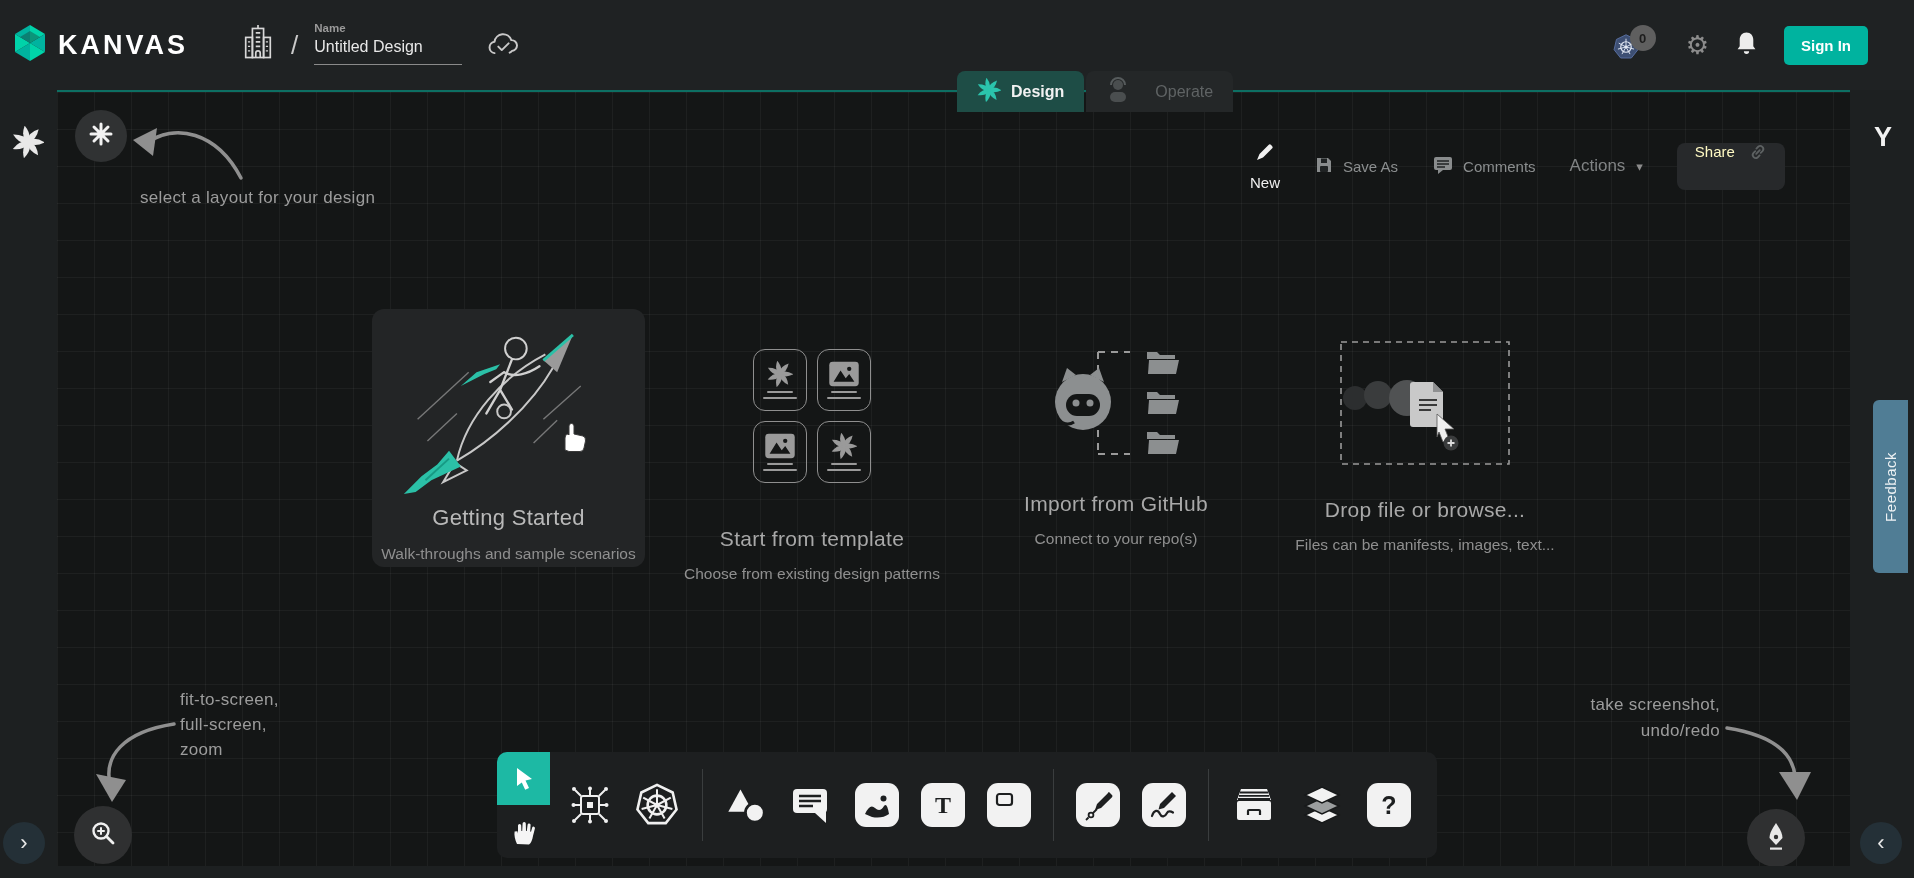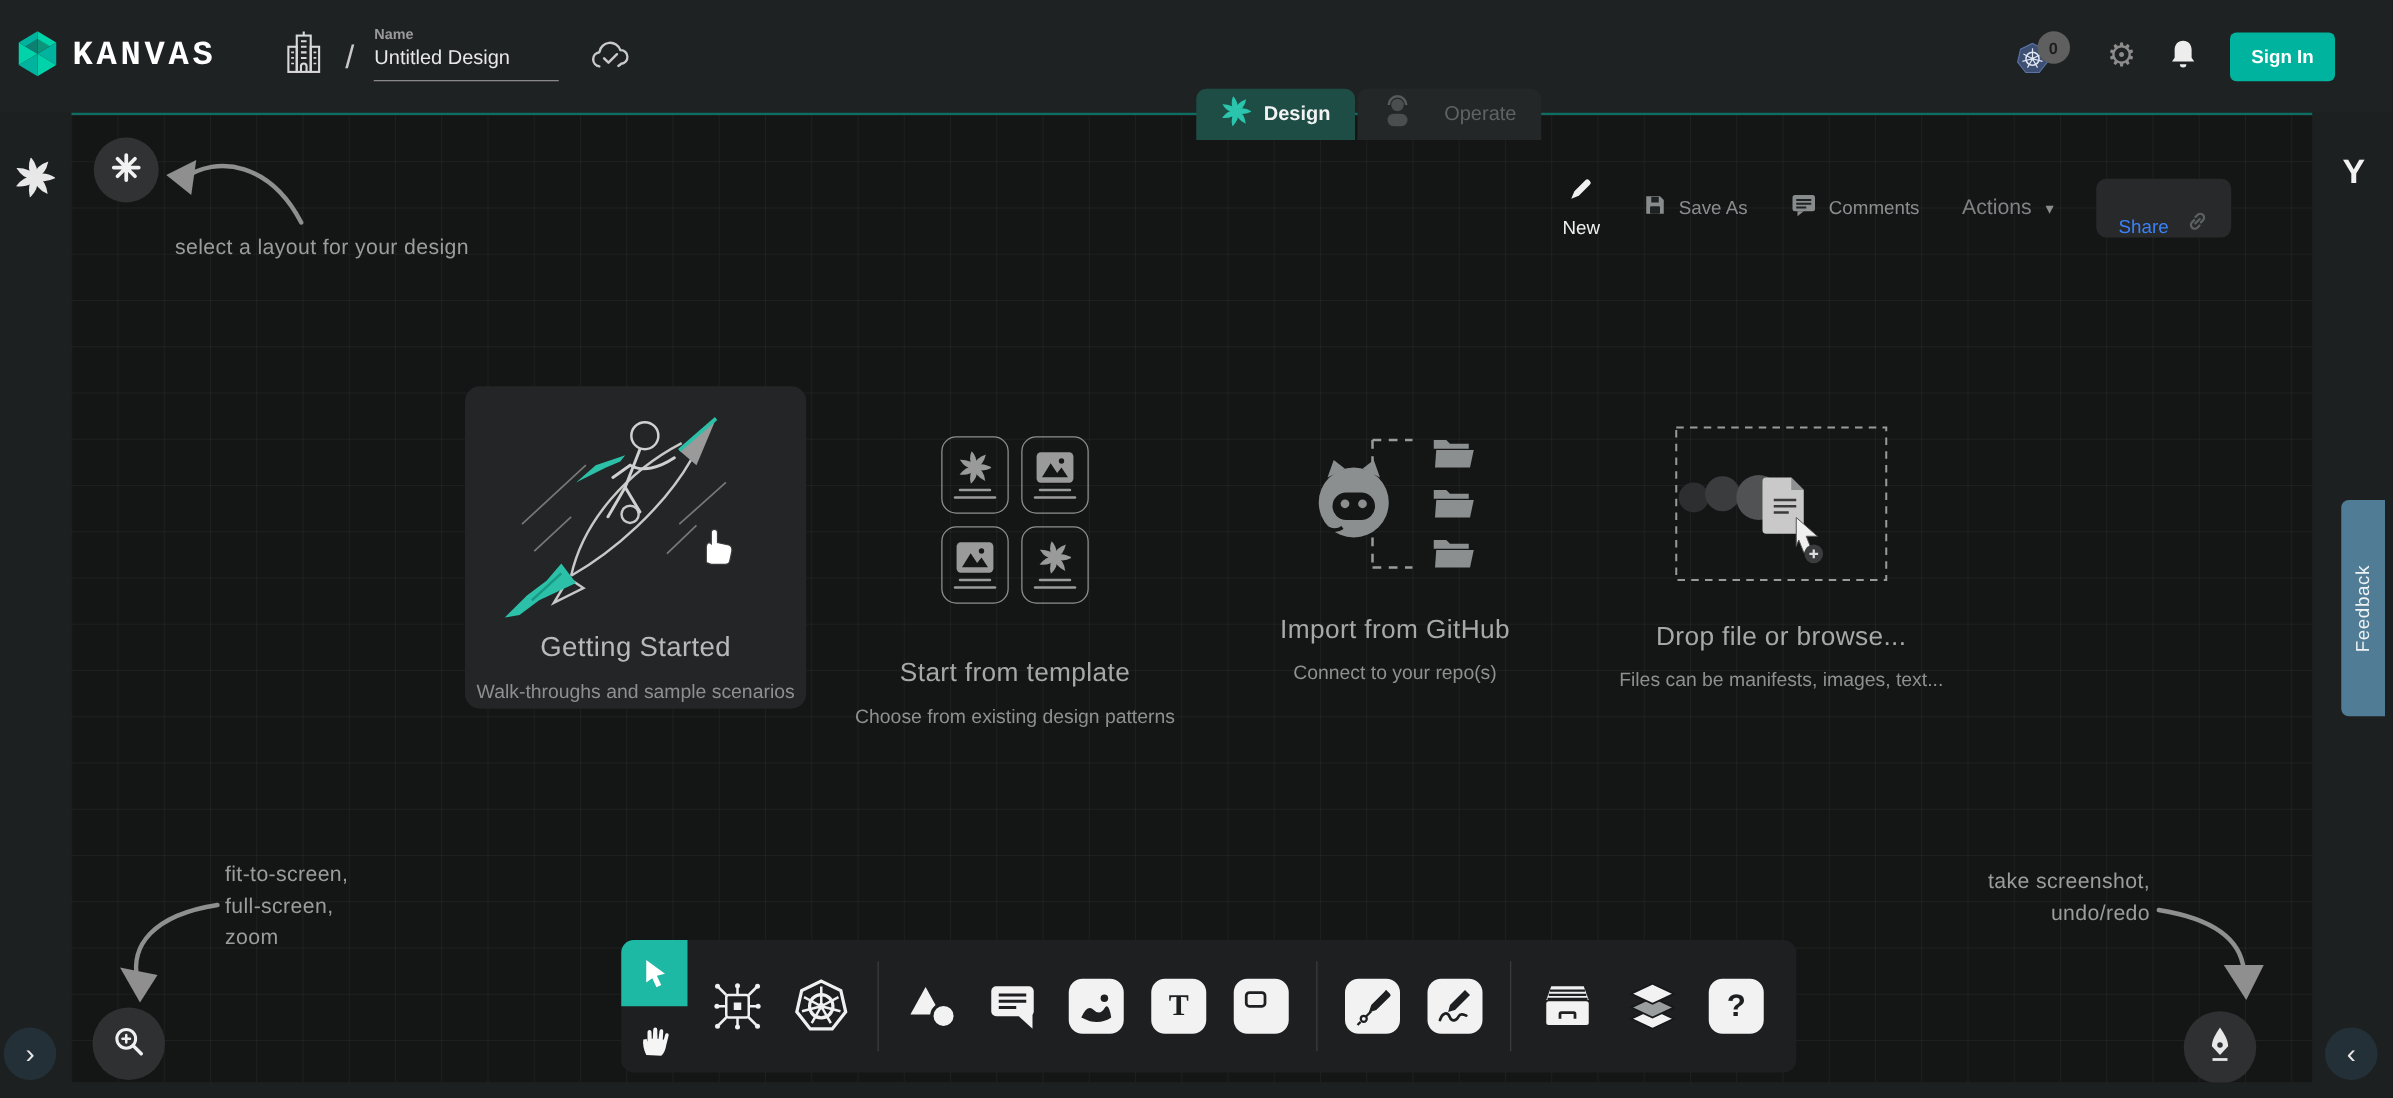--- a/index.html
+++ b/index.html
@@ -4,21 +4,21 @@
 <style>
   * { margin:0; padding:0; box-sizing:border-box; }
   html,body { width:1914px; height:878px; overflow:hidden; background:#1f2223;
               font-family:"Liberation Sans", sans-serif; }
   body { position:relative; }
 
   
   .app-header { position:absolute; left:0; top:0; width:1914px; height:90px;
                 background:#1f2223; z-index:30; }
   .header-left { position:absolute; left:10px; top:0; height:90px; display:flex; align-items:center; }
-  .logo { display:flex; align-items:center; gap:8px; cursor:pointer;font-family:Liberation Mono, monospace; }
+  .logo { display:flex; align-items:center; gap:8px; cursor:pointer; }
   .logo-text { color:#fff; font-size:27px; font-weight:bold; letter-spacing:3px; }
   .org-icon { margin-left:55px; }
   .slash { color:#c9c9c9; font-size:26px; font-weight:300; margin:0 16px 0 18px; }
   .name-field { display:flex; flex-direction:column; margin-top:-4px; }
   .name-label { color:#9a9a9a; font-size:11.5px; margin-bottom:2px;font-weight:bold; }
   .name-input { background:transparent; border:none; border-bottom:1px solid #8a8a8a;
                 color:#e8e8e8; font-size:16px; width:148px; padding:2px 0 8px;
                 font-family:"Liberation Sans", sans-serif; outline:none; }
   .cloud-wrap { margin-left:22px; margin-top:4px; }
 
@@ -74,23 +74,23 @@
   .hint { color:#9c9c9c; font-size:17px; letter-spacing:0.3px; }
   .layout-hint { position:absolute; left:83px; top:96px; }
   .arrow-svg { position:absolute; pointer-events:none; }
 
   
   .canvas-toolbar { position:absolute; left:1193px; top:54px; height:40px; display:flex;
                     align-items:center; gap:34px; }
   .ct-item { display:flex; align-items:center; gap:9px; cursor:pointer; font-size:15px; color:#8b8e8f; }
   .ct-item.ct-new { color:#f0f0f0;flex-direction:column; }
   .caret { font-size:13px; color:#8c8c8c; margin-left:2px; }
-  .share-btn { display:flex; align-items:flex-end; justify-content:center; gap:14px;
+  .share-btn { display:flex; align-items:flex-start; justify-content:center; gap:14px;
                width:108px; height:47px; background:#27292b; border-radius:8px;
-               color:#3b82f6; font-size:15px; cursor:pointer; }
+               color:#fef9c3; font-size:15px; cursor:pointer; }
 
   
   .card { position:absolute; display:flex; flex-direction:column; align-items:center; cursor:pointer; }
   .card-title { font-size:21px; color:#a8a8a8; letter-spacing:0.3px; }
   .card-sub { font-size:15.5px; color:#8f8f8f; margin-top:14px; white-space:nowrap; }
   .card-start { left:315px; top:217px; width:273px; height:258px; background:#232526;
                 border-radius:12px; }
   .card-start .card-title { color:#b9b9b9; font-size:22px; margin-top:10px; }
   .card-start .rocket { margin-top:14px; }
   .mouse-cursor { position:absolute; left:500px; top:328px; z-index:12; pointer-events:none; }

